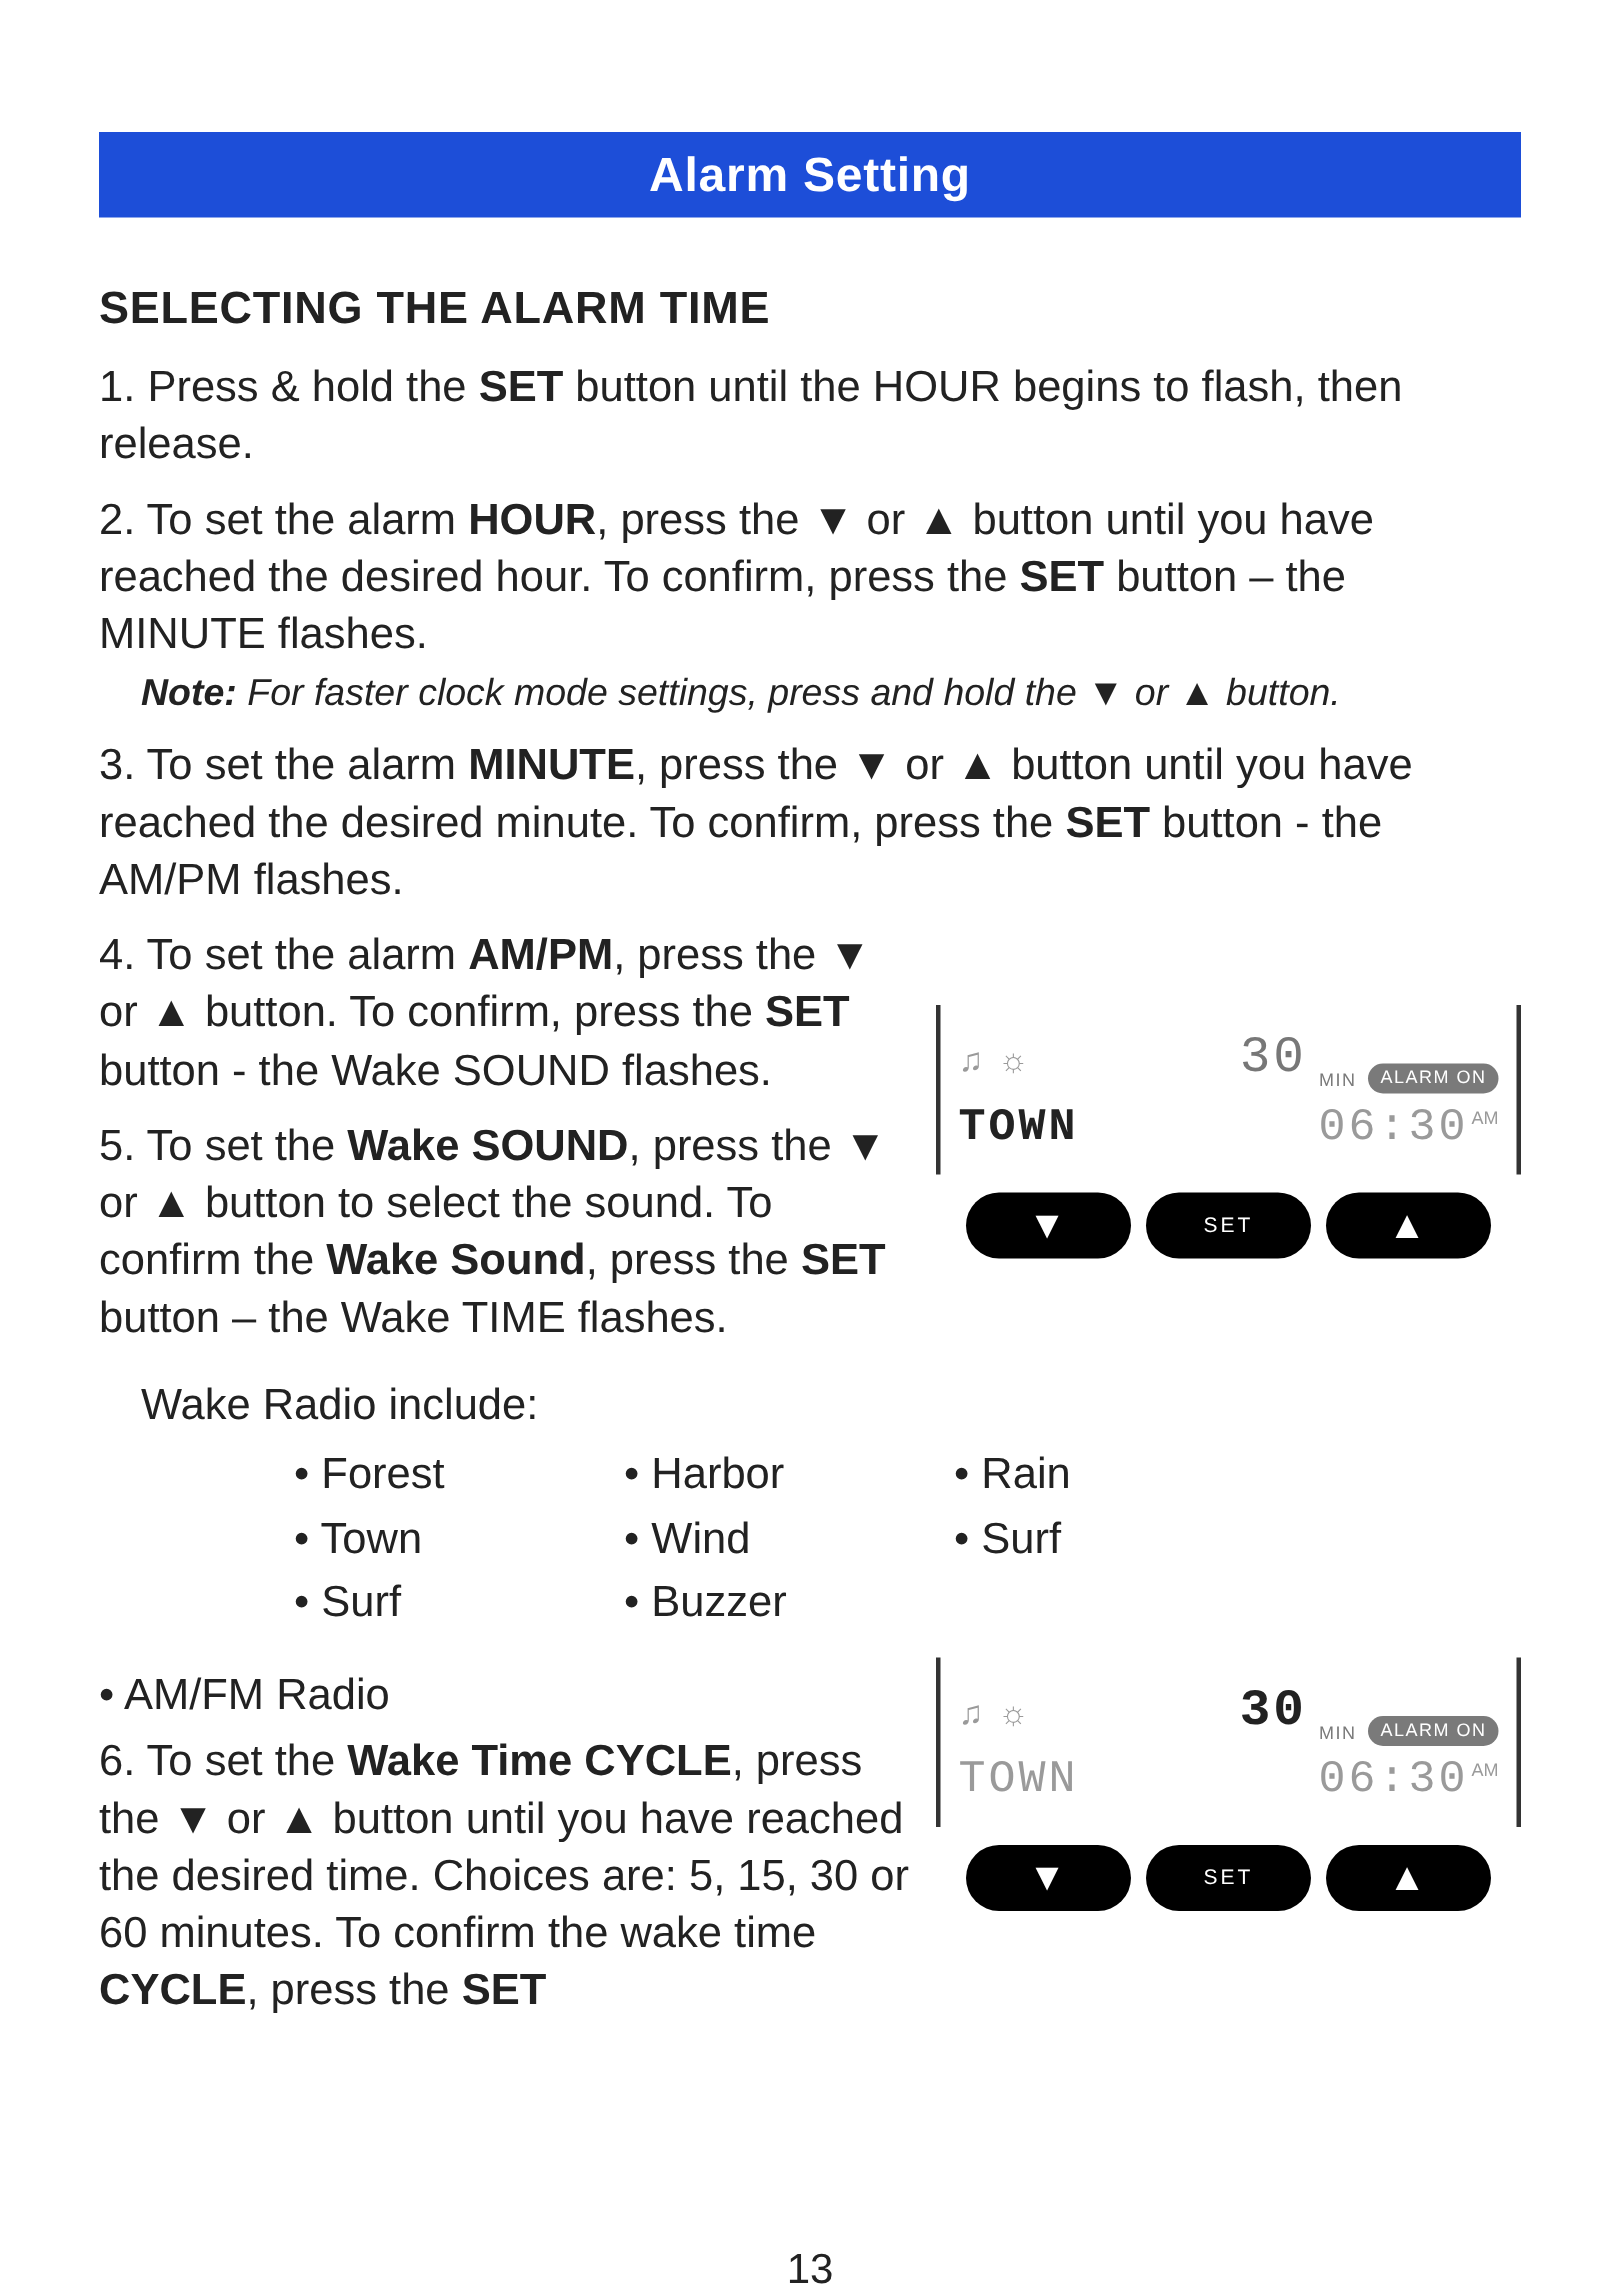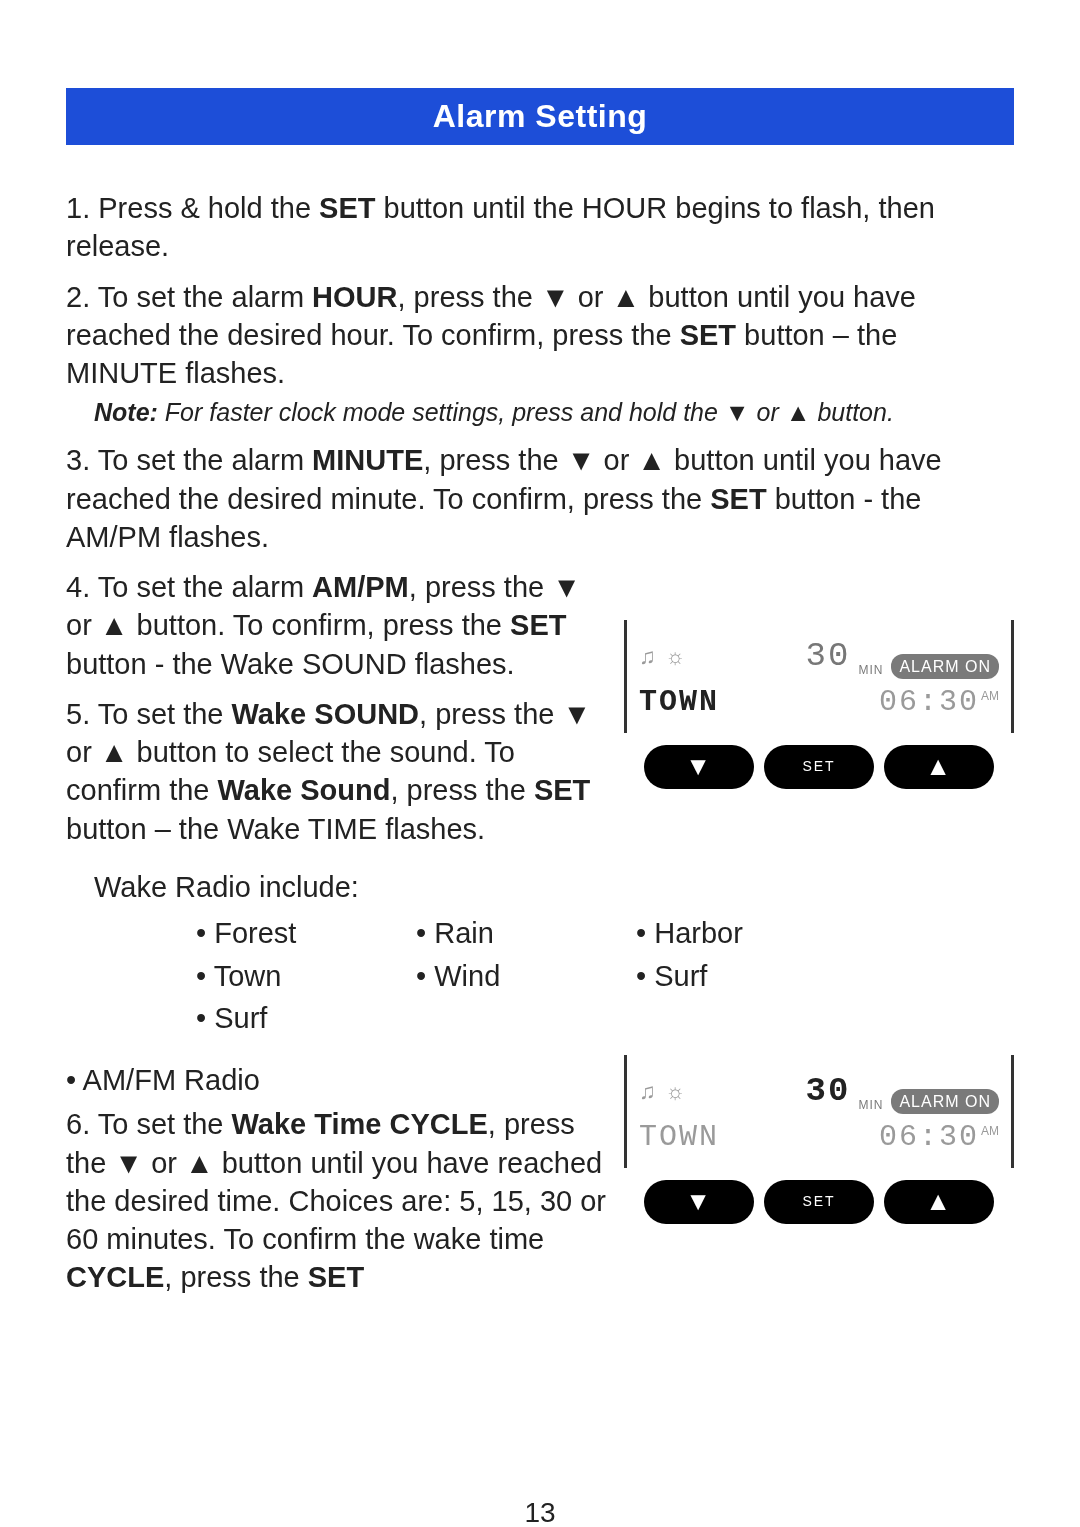--- a/index.html
+++ b/index.html
@@ -67,21 +67,21 @@
     font-size: 34px;
     letter-spacing: 2px;
     color: #777;
   }
   .lcd .seg-big.bold { color: #222; font-weight: bold; }
   .lcd .mintag { font-size: 12px; letter-spacing: 1px; }
   .pill {
     background: #7a7a7a;
     color: #fff;
     border-radius: 12px;
-    font-size: 16px;
+    font-size: 12px;
     padding: 2px 8px;
     letter-spacing: 1px;
   }
   .lcd .row2 { display: flex; align-items: baseline; justify-content: space-between; margin-top: 2px; }
   .lcd .sound-name {
     font-family: "Courier New", monospace;
     font-size: 30px;
     letter-spacing: 2px;
   }
   .lcd .sound-name.faint { color: #9a9a9a; }
@@ -117,20 +117,21 @@
     left: 0; right: 0;
   }
   .wrap { position: relative; height: 100%; }
 </style>
 </head>
 <body>
 <div class="wrap">
 
 <div class="title-bar">Alarm Setting</div>
 
+<div class="section-heading">SELECTING THE ALARM TIME</div>
 
 <div class="steps">
 
   <div class="step">
     <span class="num">1.</span>
     <span>Press &amp; hold the </span><b>SET</b><span> button until the HOUR begins to flash, then release.</span>
   </div>
 
   <div class="step">
     <span class="num">2.</span>
@@ -182,26 +183,27 @@
         <div class="pillbtn arrow">▼</div>
         <div class="pillbtn">SET</div>
         <div class="pillbtn arrow">▲</div>
       </div>
     </div>
   </div>
 
   <div class="sounds-label">Wake Radio include:</div>
   <div class="sounds-grid">
     <span>Forest</span>
+    <span>Harbor</span>
     <span>Rain</span>
-    <span>Harbor</span>
     <span>Town</span>
     <span>Wind</span>
     <span>Surf</span>
     <span>Surf</span>
+    <span>Buzzer</span>
   </div>
 
   <div class="flow-row">
     <div class="textcol">
       <div class="radio-line">• AM/FM Radio</div>
 
       <div class="step">
         <span class="num">6.</span>
         <span>To set the </span><b>Wake Time CYCLE</b><span>, press the ▼ or ▲ button until you have reached the desired time. Choices are: 5, 15, 30 or 60 minutes. To confirm the wake time </span><b>CYCLE</b><span>, press the </span><b>SET</b>
       </div>

